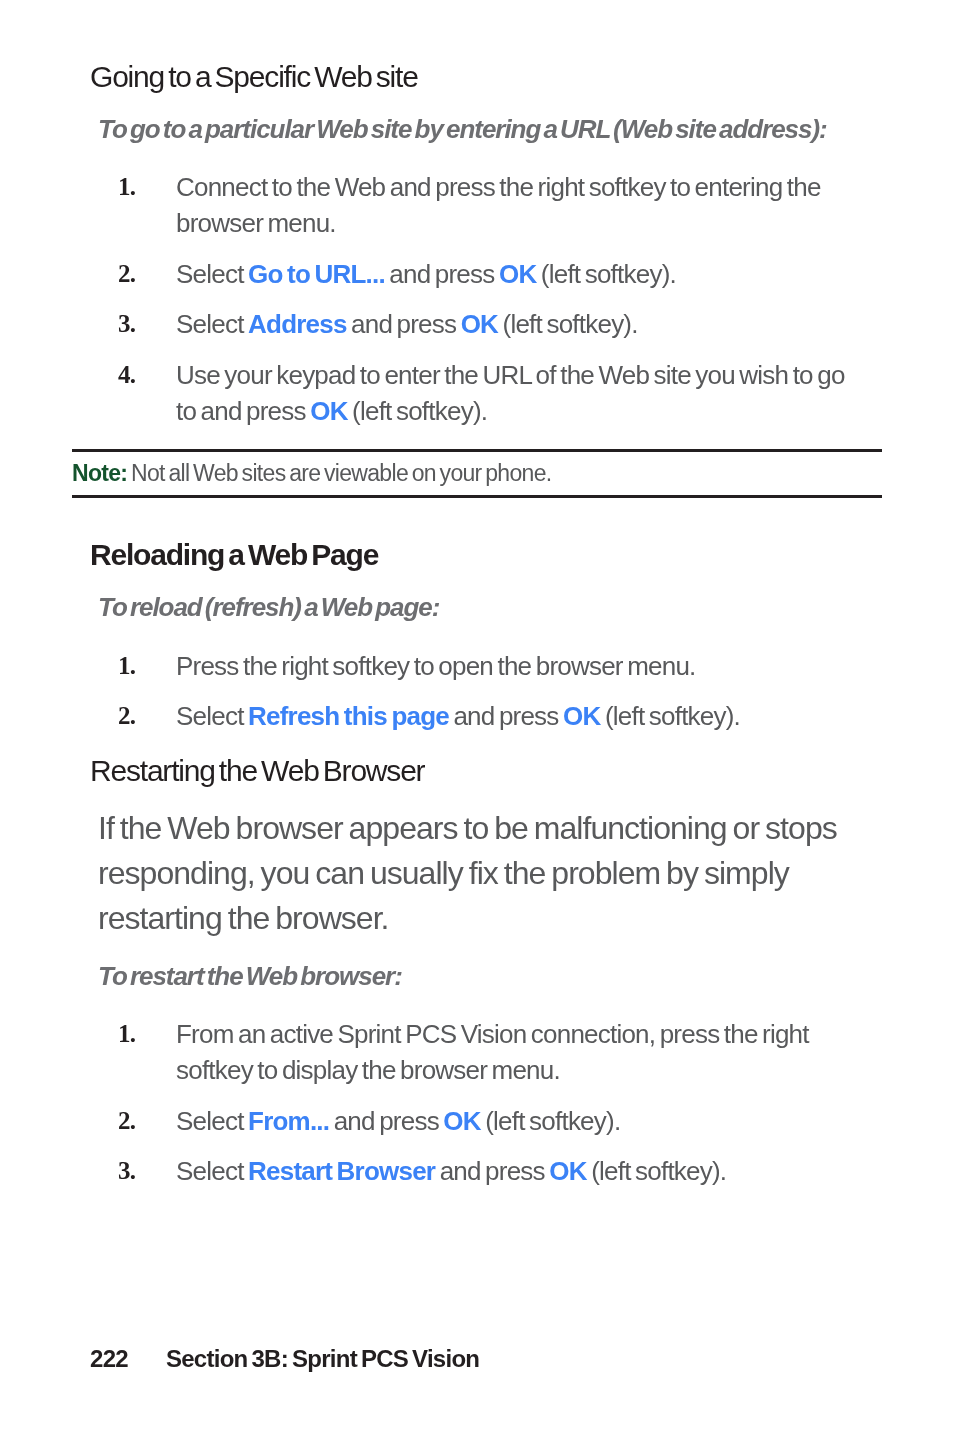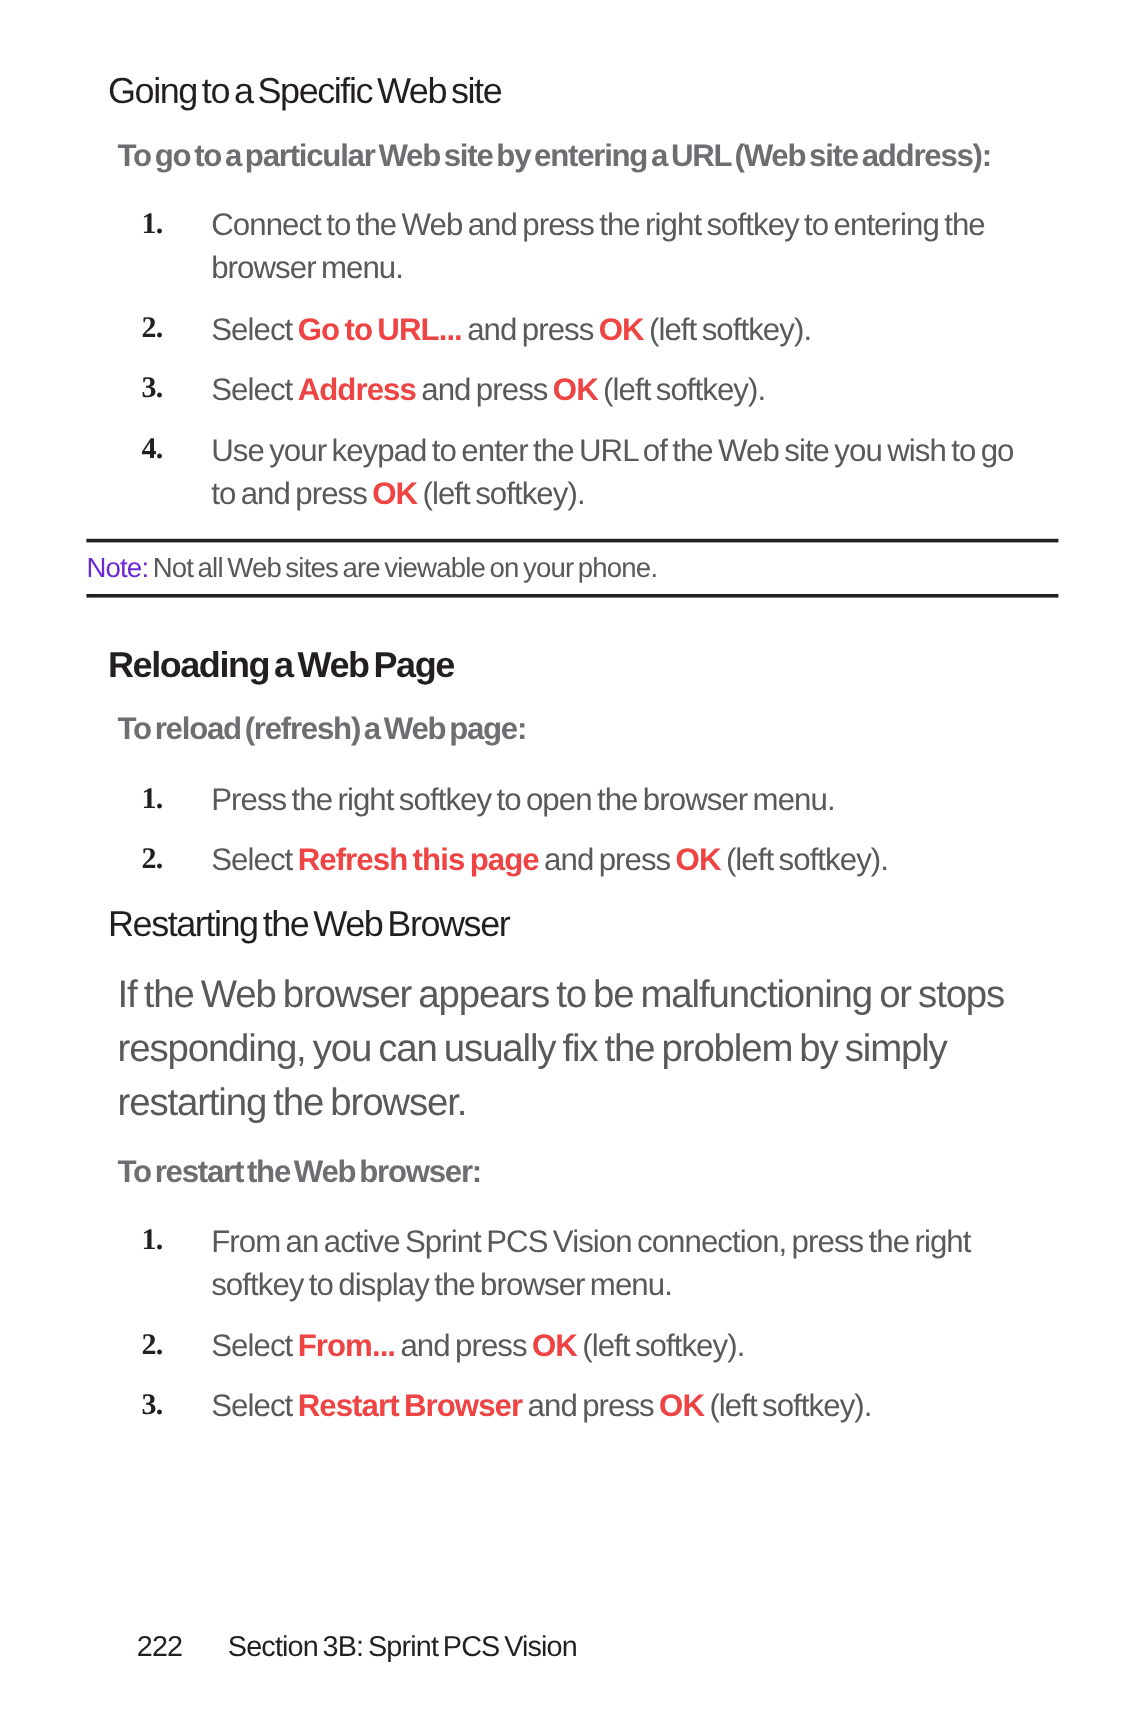--- a/index.html
+++ b/index.html
@@ -34,20 +34,21 @@
     }
     .intro-text {
       font-weight: 700;
       font-size: 26px;
       color: #6d6e71;
       letter-spacing: -0.04em;
       line-height: 1.35;
       margin-bottom: 22px;
       padding-left: 8px;
       word-spacing: -3px;
+      font-style: italic;
     }
     .body-text {
       font-size: 32px;
       color: #58595b;
       letter-spacing: -0.03em;
       line-height: 1.4;
       margin-bottom: 18px;
       padding-left: 8px;
       word-spacing: -2px;
     }
@@ -72,48 +73,47 @@
       content: counter(item) ".";
       position: absolute;
       left: 0;
       font-weight: 700;
       font-family: Georgia, serif;
       color: #231f20;
       font-size: 25px;
     }
     .bold {
       font-weight: 700;
-      color: #ef4444;
+      color: #3b82f6;
       margin-top: 21px;
     }
     .note-box {
       border-top: 3px solid #231f20;
       border-bottom: 3px solid #231f20;
       padding: 8px 0;
       margin: 6px -18px 10px -18px;
     }
     .note-box-text {
       font-size: 23px;
       color: #58595b;
       letter-spacing: -0.03em;
       word-spacing: -2px;
     }
     .note-label {
-      font-weight: 400;
-      color: #6d28d9;
+      font-weight: 700;
+      color: #14532d;
     }
     .footer {
       position: absolute;
-      bottom: 44px;
+      bottom: 58px;
       left: 90px;
       font-size: 24px;
-      font-weight: 400;
+      font-weight: 700;
       letter-spacing: -0.03em;
       word-spacing: -2px;
-      margin-left: 24px;
     }
     .page-num {
       margin-right: 38px;
     }
   </style>
 </head>
 <body>
 
 <h2 class="heading-1">Going to a Specific Web site</h2>
 <p class="intro-text">To go to a particular Web site by entering a URL (Web site address):</p>

